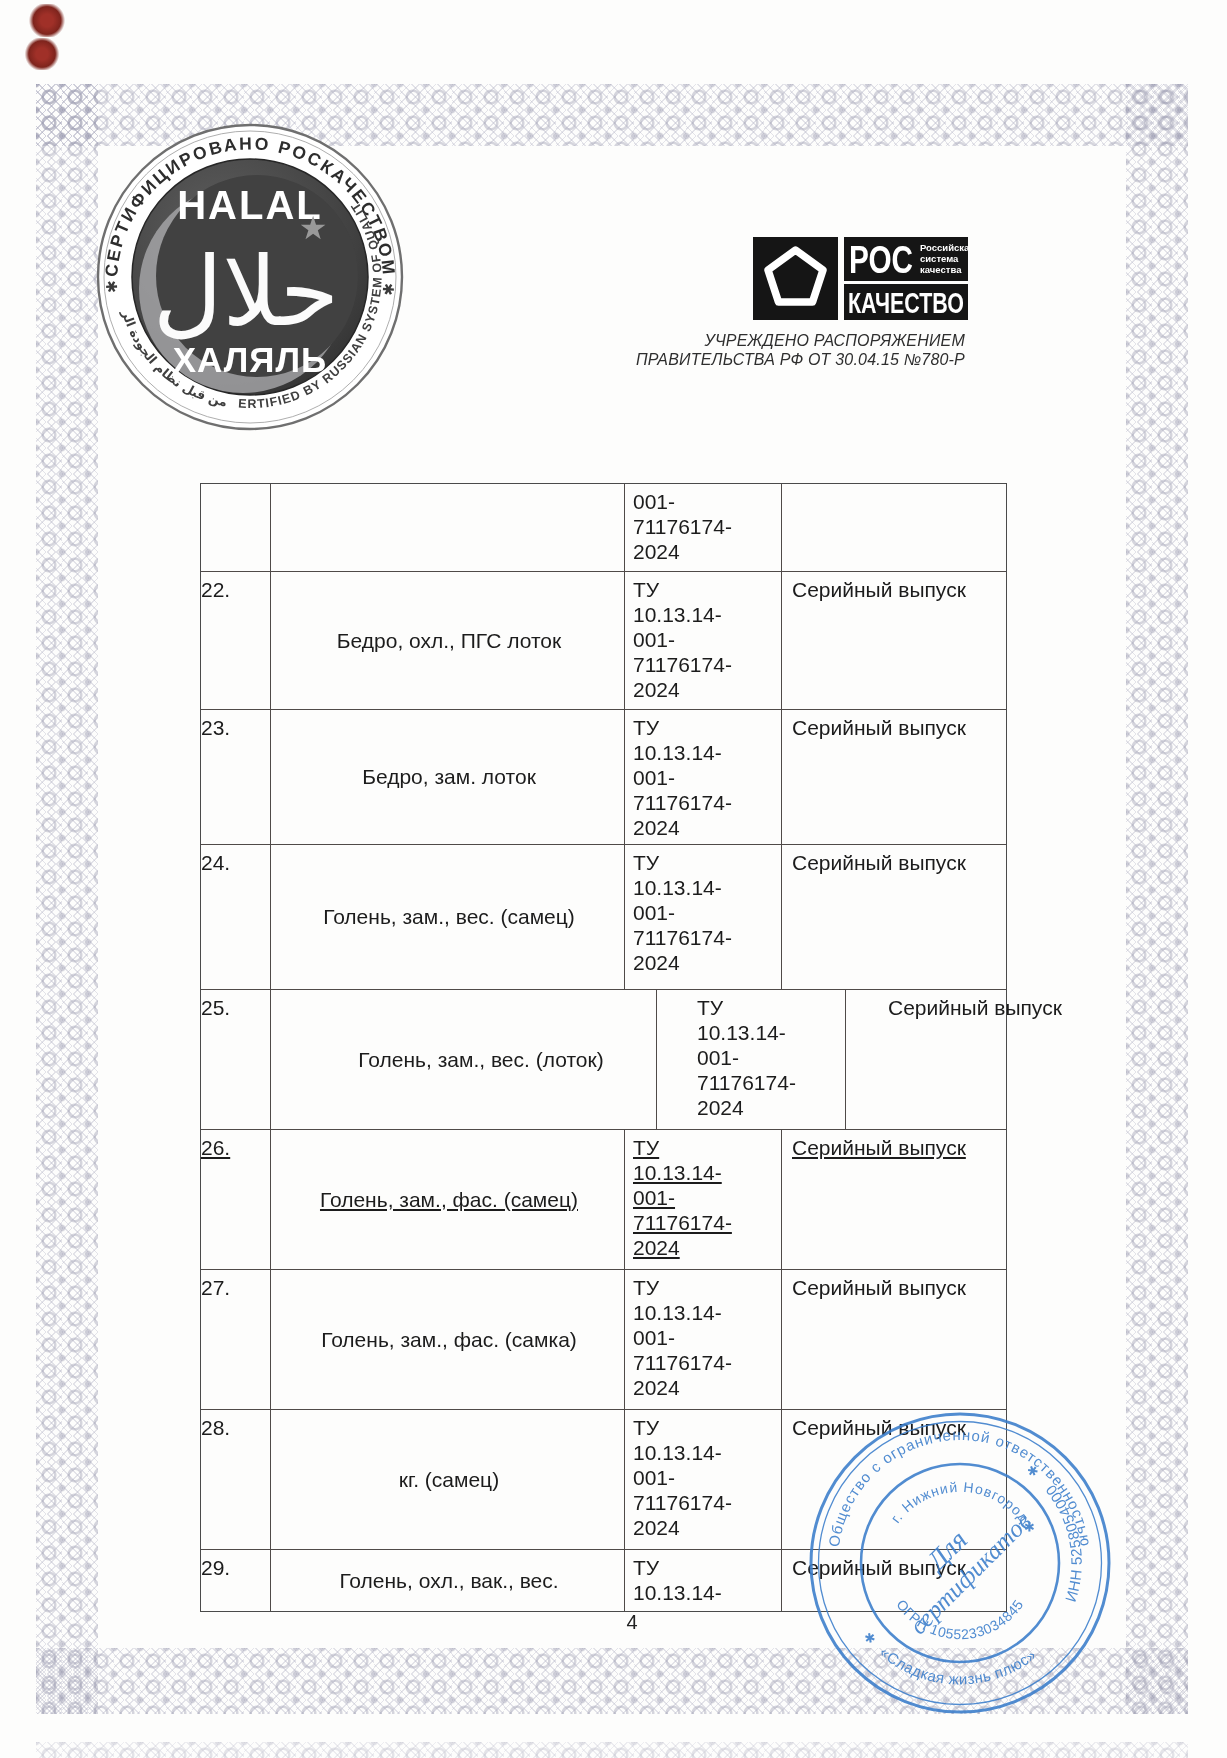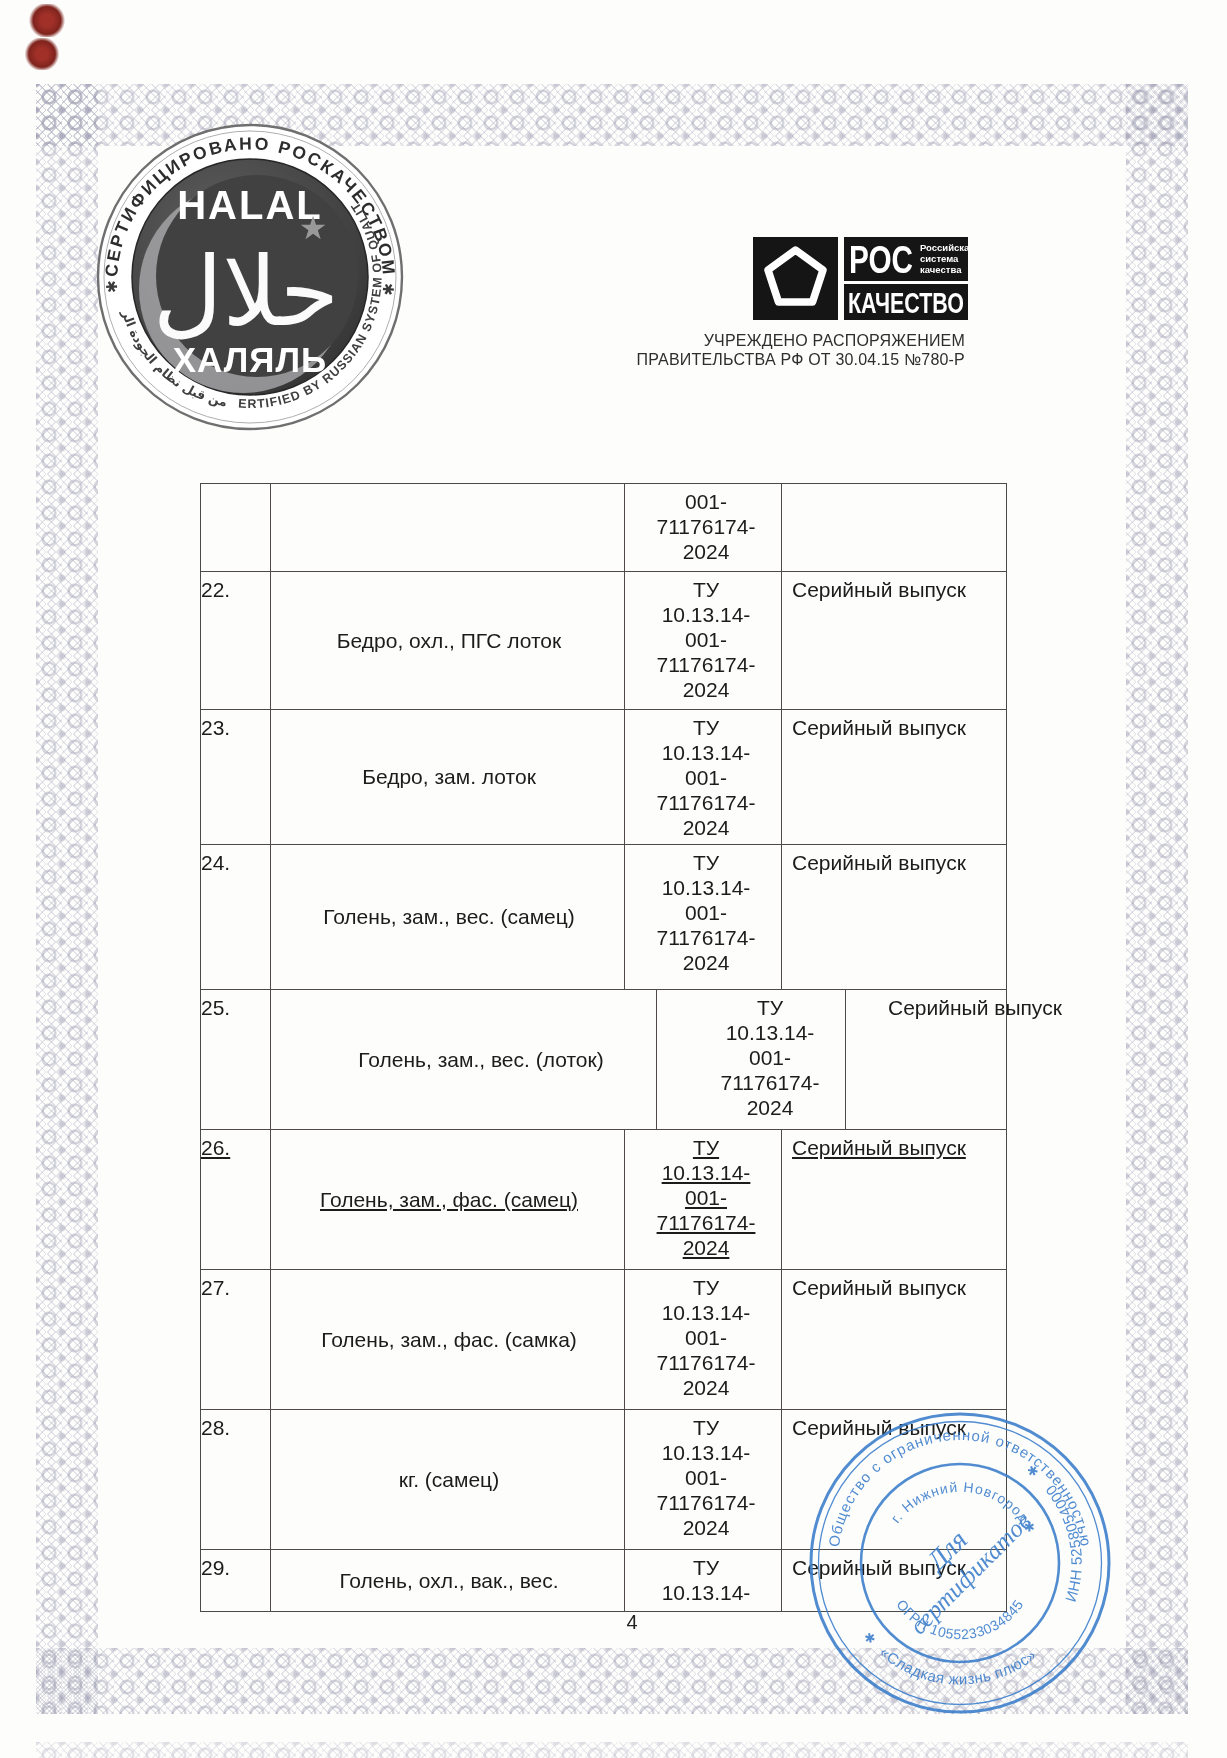--- a/index.html
+++ b/index.html
@@ -27,37 +27,37 @@
   .lace-edge{left:36px; top:1742px; width:1152px; height:16px; opacity:.55;}
   .red-mark{
     position:absolute;
     background:radial-gradient(circle, #a03028 25%, #7e241d 55%, rgba(126,36,29,0) 72%);
   }
   
   .halal-seal{position:absolute; left:90px; top:117px;}
   .rosk-logo{position:absolute; left:753px; top:237px;}
   .rosk-note{
     position:absolute; top:331px; right:262px; text-align:right;
-    font-size:16px; line-height:19px; color:#2e2e2e; letter-spacing:.2px;
+    font-size:16px; line-height:19px; color:#2e2e2e; letter-spacing:.2px;font-style:italic;
   }
   
   .ptable{
     position:absolute; left:200px; top:483px; width:807px;
     border:1.6px solid #4a4a4a; box-sizing:border-box; background:transparent;
   }
   .t-row{
     display:grid; grid-template-columns:70px 354px 157px 224px;
     border-top:1.4px solid #4f4a48; box-sizing:border-box;
   }
   .t-row:first-child{border-top:none;}
   .t-cell{box-sizing:border-box; font-size:21px; overflow:hidden;}
   .c-num{border-right:1.4px solid #4f4a48; text-align:left; padding:6px 28px 0 0;}
   .c-name{border-right:1.4px solid #4f4a48; display:flex; flex-direction:column;
           justify-content:center; padding:0 8px 0 11px; line-height:26px;text-align:center;}
-  .c-tu{border-right:1.4px solid #4f4a48; padding:5px 2px 0 8px; line-height:25px;text-align:center;}
+  .c-tu{border-right:1.4px solid #4f4a48; padding:5px 2px 0 8px; line-height:25px;}
   .c-issue{padding:5px 2px 0 10px; line-height:25px;}
   
   .stamp{position:absolute; left:805px; top:1408px; opacity:.88;}
   
   .page-num{
     position:absolute; left:602px; top:1611px; width:60px; text-align:center;
     font-size:20px; color:#222;
   }
 </style>
 </head>

